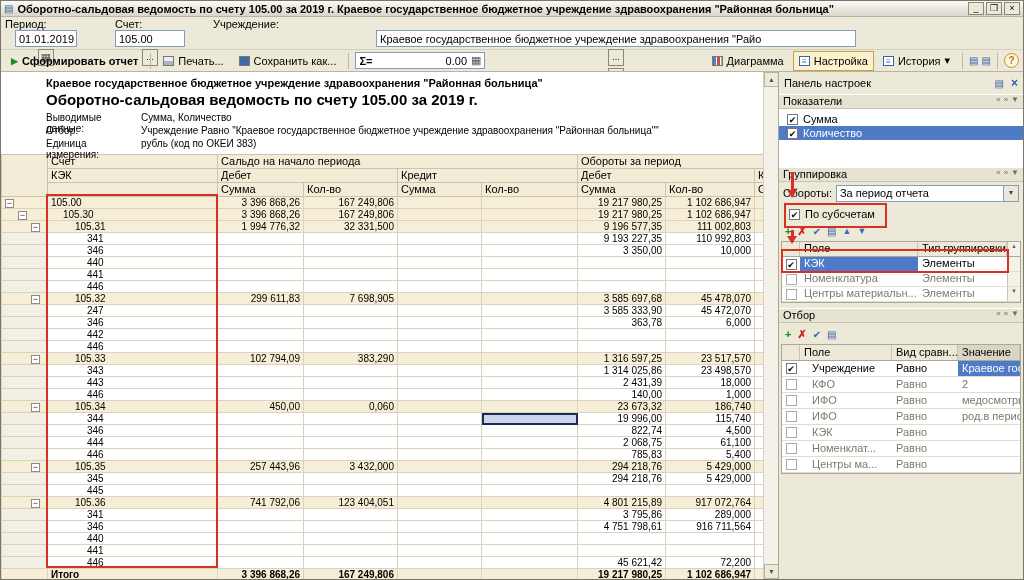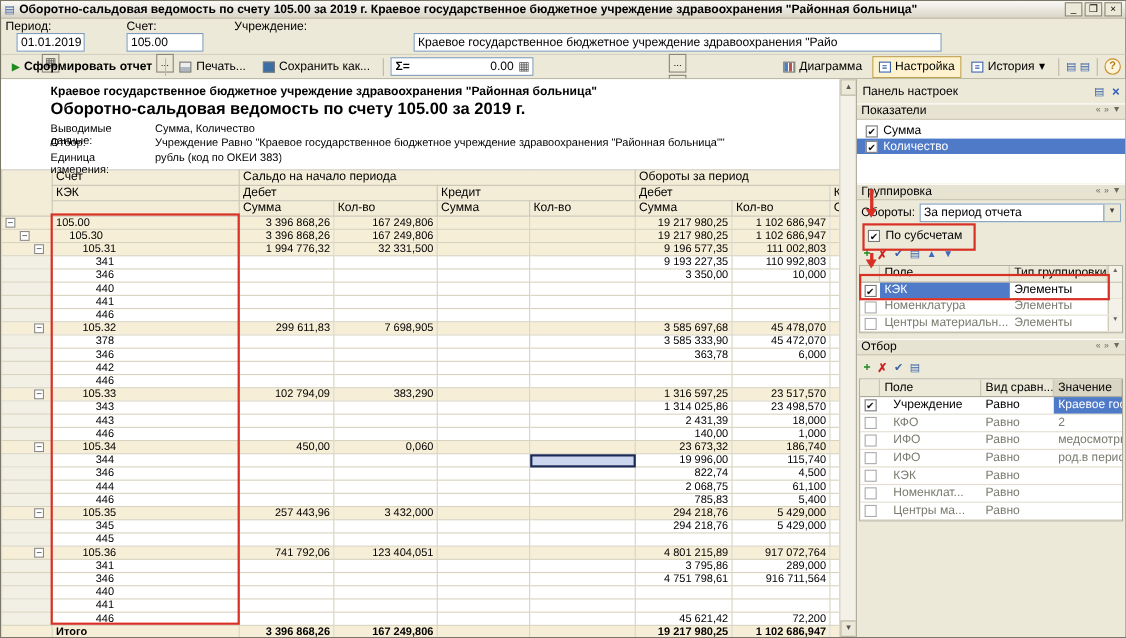--- a/index.html
+++ b/index.html
@@ -345,21 +345,21 @@
               <td class="num">299 611,83</td>
               <td class="num">7 698,905</td>
               <td class="num"></td>
               <td class="num"></td>
               <td class="num">3 585 697,68</td>
               <td class="num">45 478,070</td>
               <td class="num"></td>
             </tr>
             <tr class="detail-row">
               <td class="gutter"></td>
-              <td class="acct" style="padding-left: 39px;">378</td>
+              <td class="acct" style="padding-left: 39px;">247</td>
               <td class="num"></td>
               <td class="num"></td>
               <td class="num"></td>
               <td class="num"></td>
               <td class="num">3 585 333,90</td>
               <td class="num">45 472,070</td>
               <td class="num"></td>
             </tr>
             <tr class="detail-row">
               <td class="gutter"></td>

